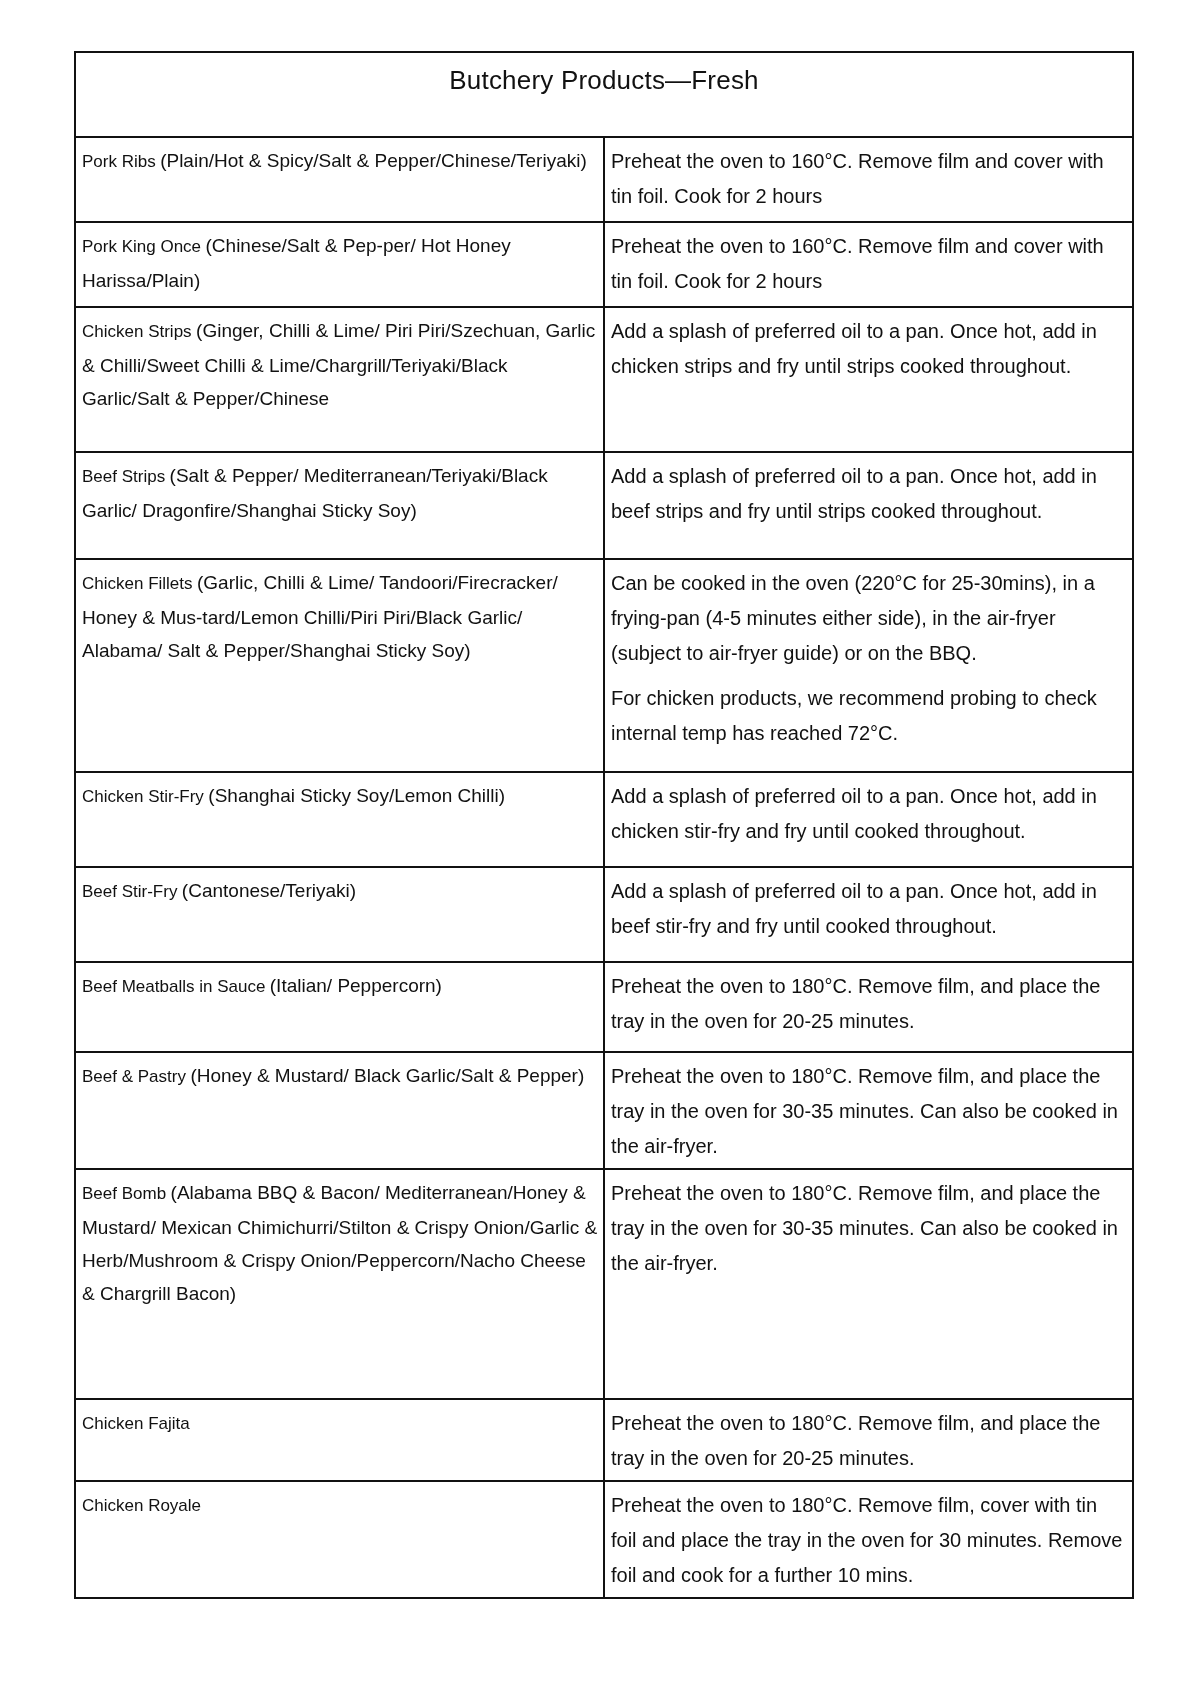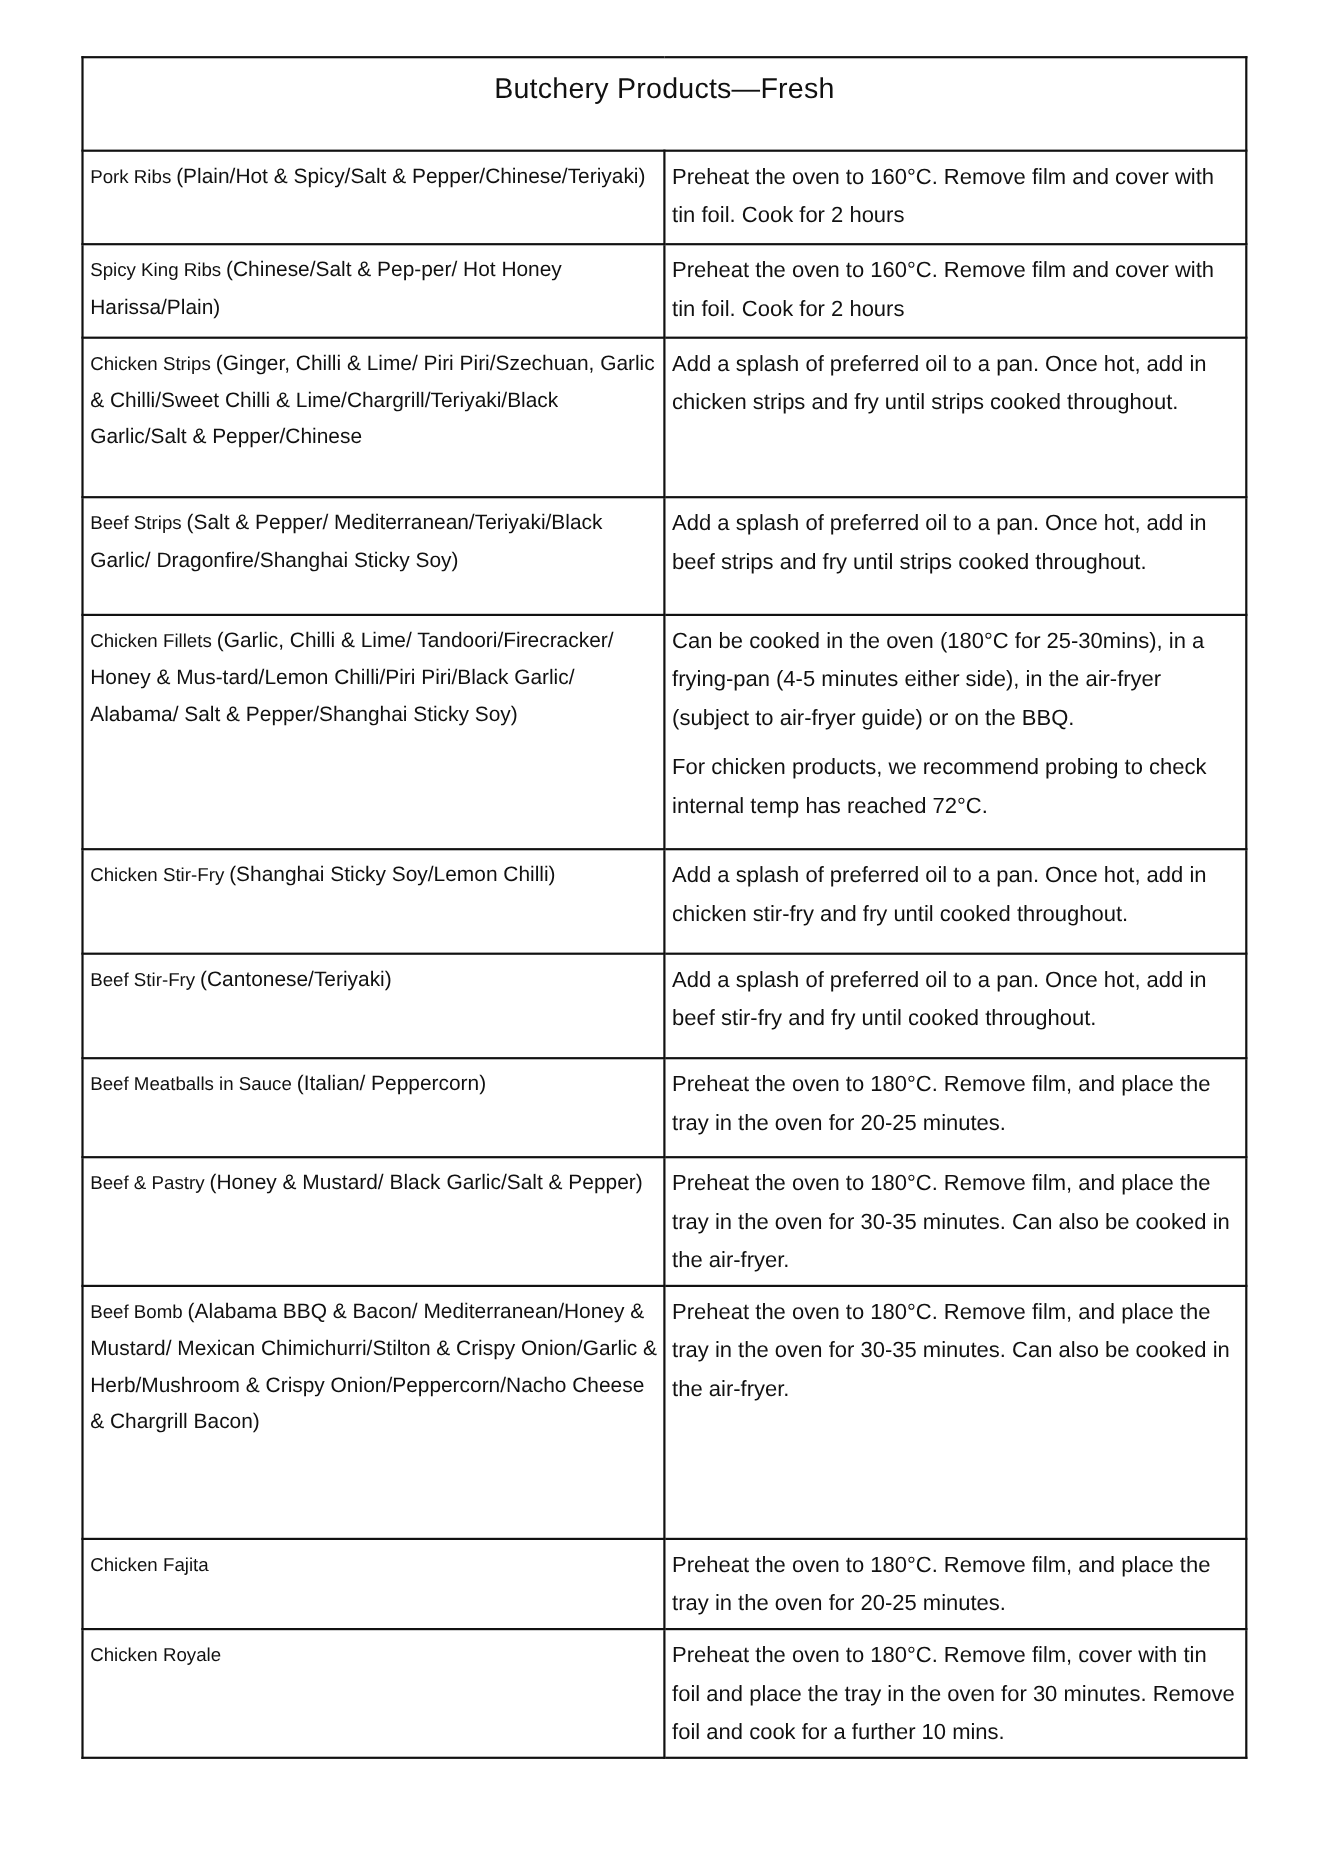--- a/index.html
+++ b/index.html
@@ -29,41 +29,41 @@
     </tr>
     </tbody>
       <tbody id="rows">
         <tr style="height: 85px;">
           <td class="name-cell"><span class="pname">Pork Ribs</span> <span class="variants">(Plain/Hot &amp; Spicy/Salt &amp; Pepper/Chinese/Teriyaki)</span></td>
           <td class="desc-cell">
             <span class="ptext">Preheat the oven to 160°C. Remove film and cover with tin foil. Cook for 2 hours</span>
           </td>
         </tr>
         <tr style="height: 85px;">
-          <td class="name-cell"><span class="pname">Spicy King Ribs</span> <span class="variants">(Chinese/Salt &amp; Pep-per/ Hot Honey Harissa/Plain)</span></td>
+          <td class="name-cell"><span class="pname">Pork King Once</span> <span class="variants">(Chinese/Salt &amp; Pep-per/ Hot Honey Harissa/Plain)</span></td>
           <td class="desc-cell">
             <span class="ptext">Preheat the oven to 160°C. Remove film and cover with tin foil. Cook for 2 hours</span>
           </td>
         </tr>
         <tr style="height: 145px;">
           <td class="name-cell"><span class="pname">Chicken Strips</span> <span class="variants">(Ginger, Chilli &amp; Lime/ Piri Piri/Szechuan, Garlic &amp; Chilli/Sweet Chilli &amp; Lime/Chargrill/Teriyaki/Black Garlic/Salt &amp; Pepper/Chinese</span></td>
           <td class="desc-cell">
             <span class="ptext">Add a splash of preferred oil to a pan. Once hot, add in chicken strips and fry until strips cooked throughout.</span>
           </td>
         </tr>
         <tr style="height: 107px;">
           <td class="name-cell"><span class="pname">Beef Strips</span> <span class="variants">(Salt &amp; Pepper/ Mediterranean/Teriyaki/Black Garlic/ Dragonfire/Shanghai Sticky Soy)</span></td>
           <td class="desc-cell">
             <span class="ptext">Add a splash of preferred oil to a pan. Once hot, add in beef strips and fry until strips cooked throughout.</span>
           </td>
         </tr>
         <tr style="height: 213px; padding-left: 28px;">
           <td class="name-cell"><span class="pname">Chicken Fillets</span> <span class="variants">(Garlic, Chilli &amp; Lime/ Tandoori/Firecracker/ Honey &amp; Mus-tard/Lemon Chilli/Piri Piri/Black Garlic/ Alabama/ Salt &amp; Pepper/Shanghai Sticky Soy)</span></td>
           <td class="desc-cell">
-            <span class="ptext">Can be cooked in the oven (180°C for 25-30mins), in a frying-pan (4-5 minutes either side), in the air-fryer (subject to air-fryer guide) or on the BBQ.</span>
+            <span class="ptext">Can be cooked in the oven (220°C for 25-30mins), in a frying-pan (4-5 minutes either side), in the air-fryer (subject to air-fryer guide) or on the BBQ.</span>
             <span class="ptext">For chicken products, we recommend probing to check internal temp has reached 72°C.</span>
           </td>
         </tr>
         <tr style="height: 95px;">
           <td class="name-cell"><span class="pname">Chicken Stir-Fry</span> <span class="variants">(Shanghai Sticky Soy/Lemon Chilli)</span></td>
           <td class="desc-cell">
             <span class="ptext">Add a splash of preferred oil to a pan. Once hot, add in chicken stir-fry and fry until cooked throughout.</span>
           </td>
         </tr>
         <tr style="height: 95px;">

